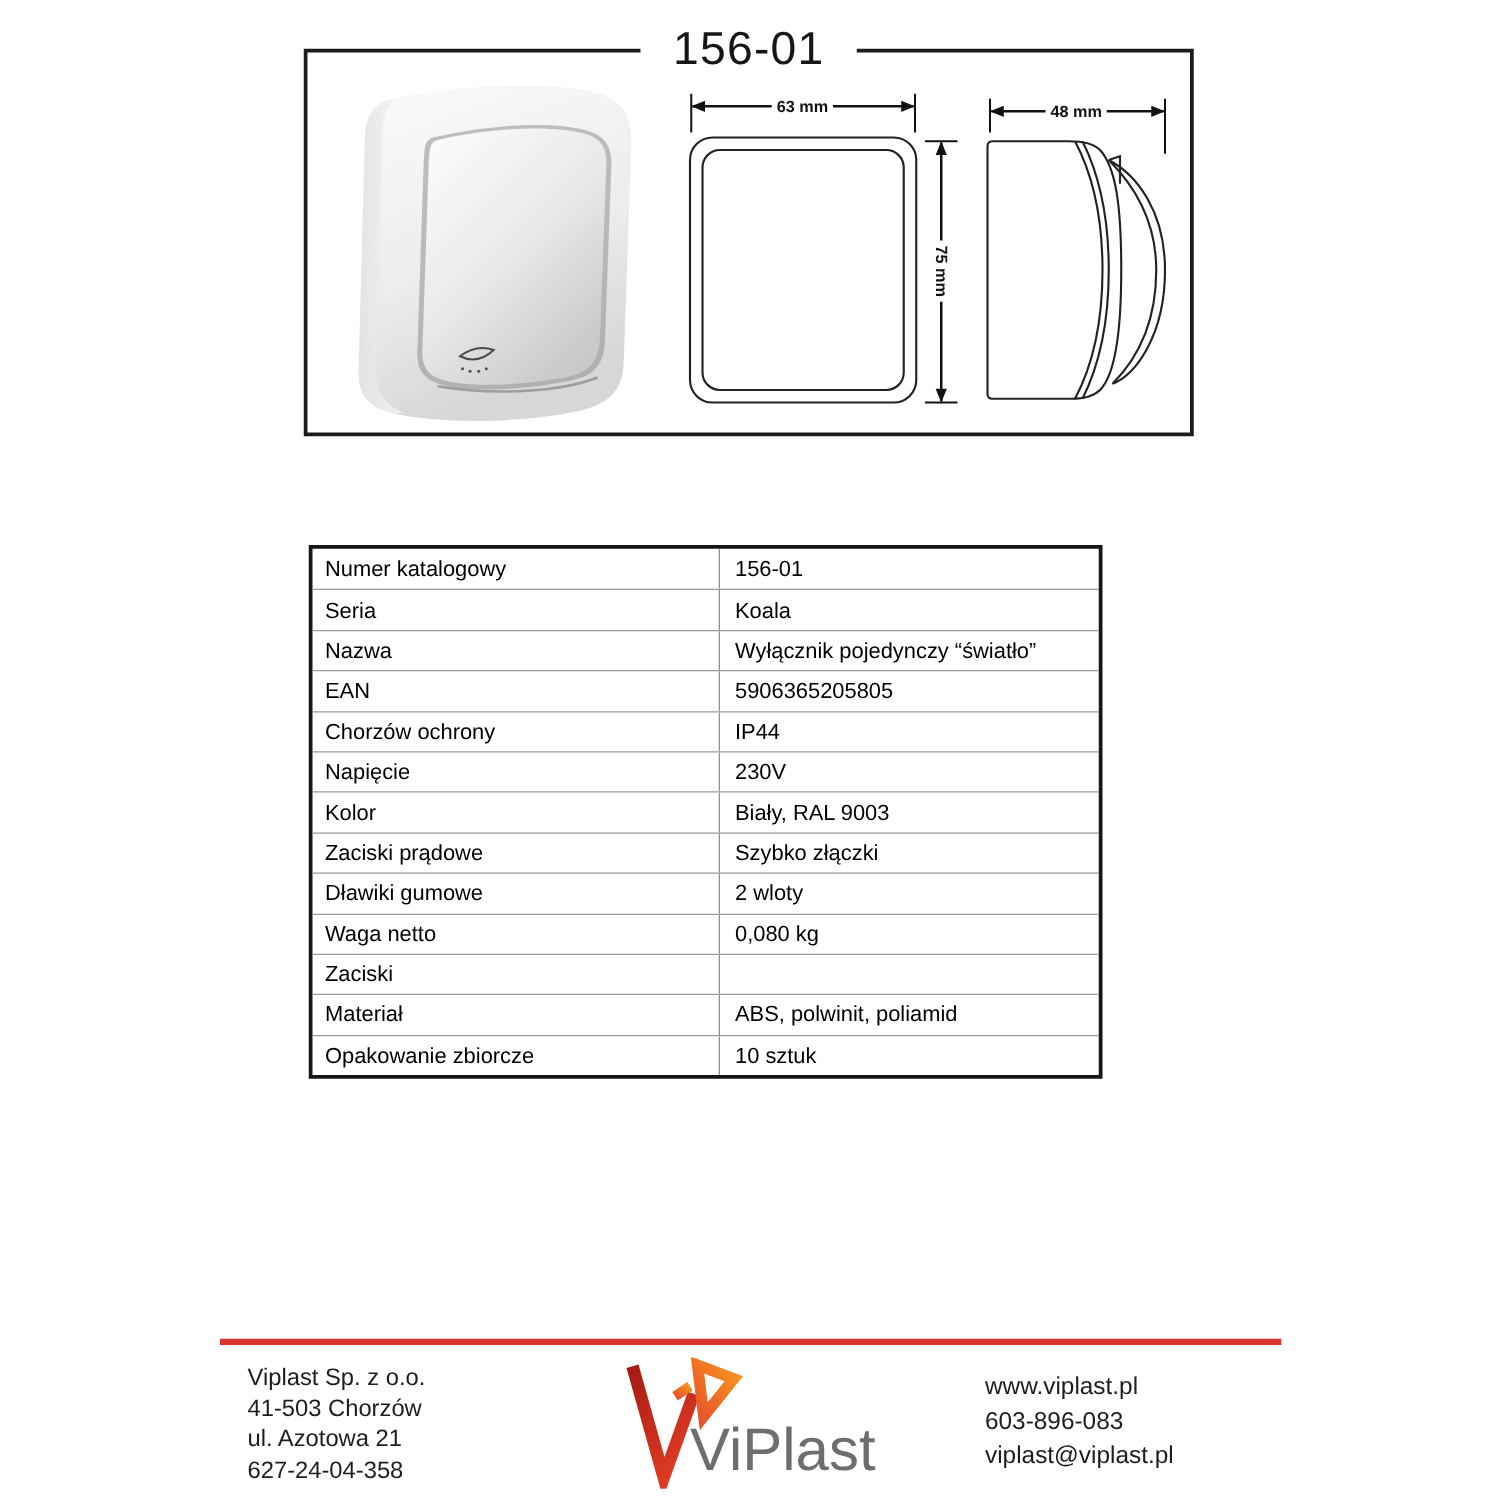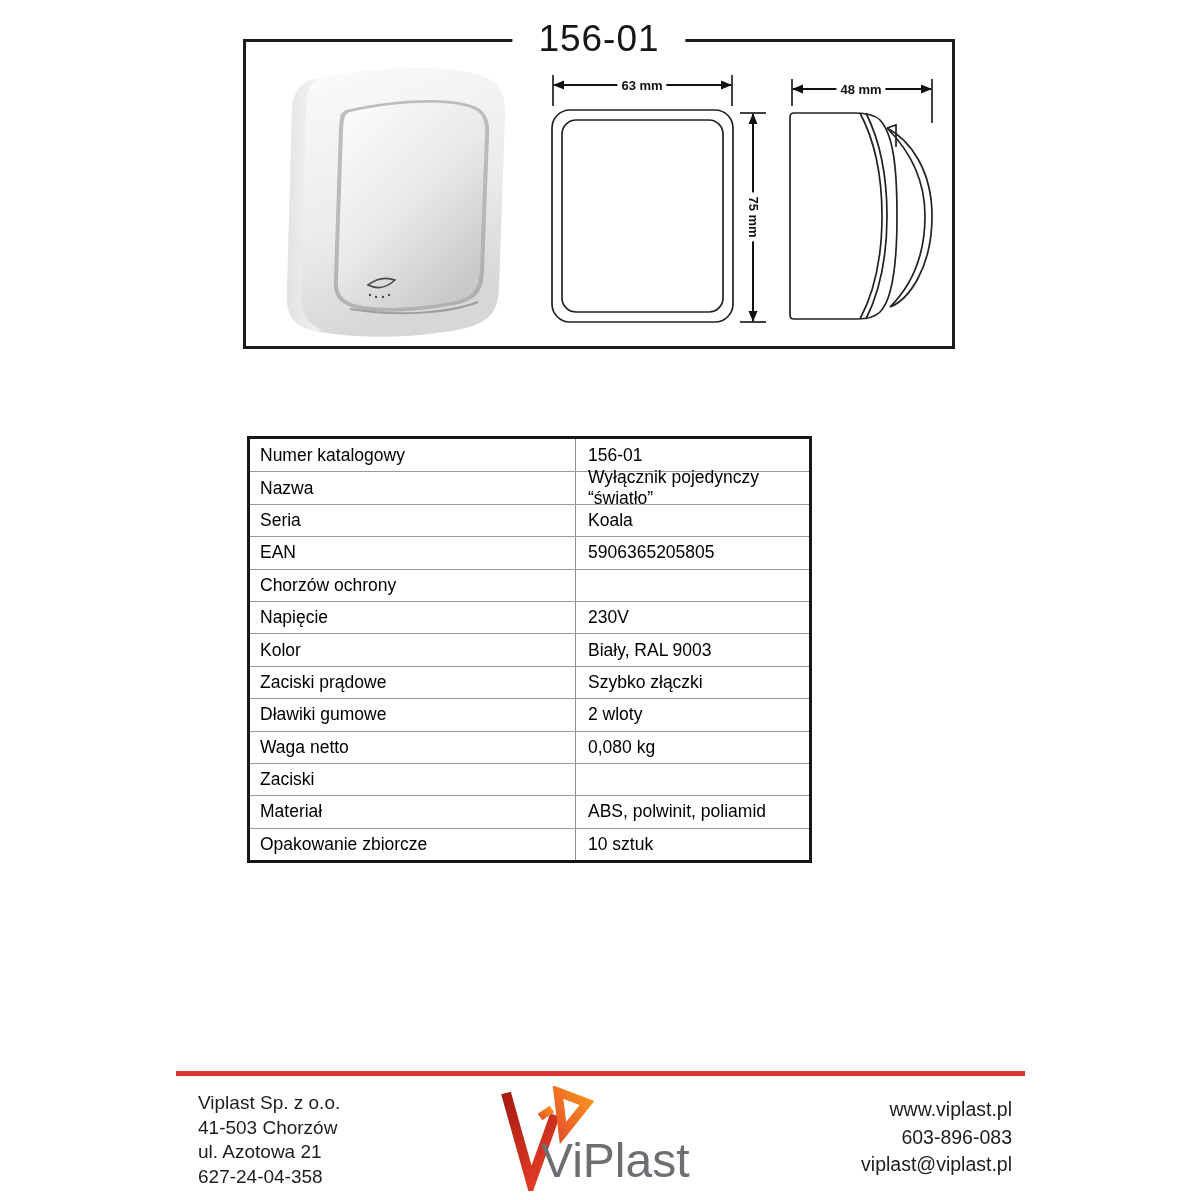--- a/index.html
+++ b/index.html
@@ -26,21 +26,21 @@
   }
   .dim-label.vertical { transform: translate(-50%, -50%) rotate(90deg); }
 
   svg .draw { stroke: #222; fill: none; stroke-width: 1.7; }
   svg .dimline { stroke: #111; stroke-width: 2; }
   svg .tick { stroke: #111; stroke-width: 1.6; }
   svg .arrow { fill: #111; stroke: none; }
 
   
   .spec-table {
-    position: absolute; left: 247px; top: 436px; width: 565px;
+    position: absolute; left: 247px; top: 436px; width: 635px;
     border: 3px solid #161616; background: #fff;
   }
   .trow { display: flex; height: 32.4px; }
   .trow + .trow { border-top: 1px solid #9a9a9a; }
   .tlabel {
     width: 326px; border-right: 1px solid #8f8f8f;
     display: flex; align-items: center; padding-left: 10px;
     font-size: 17.5px; color: #000;
   }
   .tvalue {
@@ -52,25 +52,25 @@
   .footer-rule {
     position: absolute; left: 176px; top: 1071px; width: 849px; height: 5px;
     background: var(--accent, #d8362e);
   }
   .footer-address {
     position: absolute; left: 198px; top: 1091px; width: 212px;
     font-size: 19px; line-height: 24.5px; color: #1d1d1d;
   }
   .footer-contact {
     position: absolute; left: 788px; top: 1096px; width: 224px;
-    text-align: right; font-size: 19.5px; line-height: 27.5px; color: #1d1d1d;
+    text-align: left; font-size: 19.5px; line-height: 27.5px; color: #1d1d1d;
   }
   .footer-logo { position: absolute; left: 495px; top: 1086px; width: 250px; height: 108px; }
   .logo-text {
-    position: absolute; left: 46px; bottom: 6px;
+    position: absolute; left: 57px; bottom: 6px;
     font-size: 48px; letter-spacing: 0; color: var(--logo-gray, #6d6e71);
   }
 </style>
 </head>
 <body>
 
 <div class="page">
 
   <div class="product-panel">
     <div class="panel-title">156-01</div>
@@ -145,33 +145,34 @@
     <path class="draw" d="M 104 53 L 113 50 L 113 72" stroke-width="1.4"></path>
   </svg>
   <span class="dim-label" style="left:861px; top:89px;">48 mm</span>
 
   <div class="spec-table">
     <div class="trow">
       <div class="tlabel">Numer katalogowy</div>
       <div class="tvalue">156-01</div>
     </div>
     <div class="trow">
+      <div class="tlabel">Seria</div>
+      <div class="tvalue">Koala</div>
+    </div>
+    <div class="trow">
       <div class="tlabel">Nazwa</div>
       <div class="tvalue">Wyłącznik pojedynczy “światło”</div>
     </div>
     <div class="trow">
-      <div class="tlabel">Seria</div>
-      <div class="tvalue">Koala</div>
-    </div>
-    <div class="trow">
       <div class="tlabel">EAN</div>
       <div class="tvalue">5906365205805</div>
     </div>
     <div class="trow">
       <div class="tlabel">Chorzów ochrony</div>
+      <div class="tvalue">IP44</div>
     </div>
     <div class="trow">
       <div class="tlabel">Napięcie</div>
       <div class="tvalue">230V</div>
     </div>
     <div class="trow">
       <div class="tlabel">Kolor</div>
       <div class="tvalue">Biały, RAL 9003</div>
     </div>
     <div class="trow">

